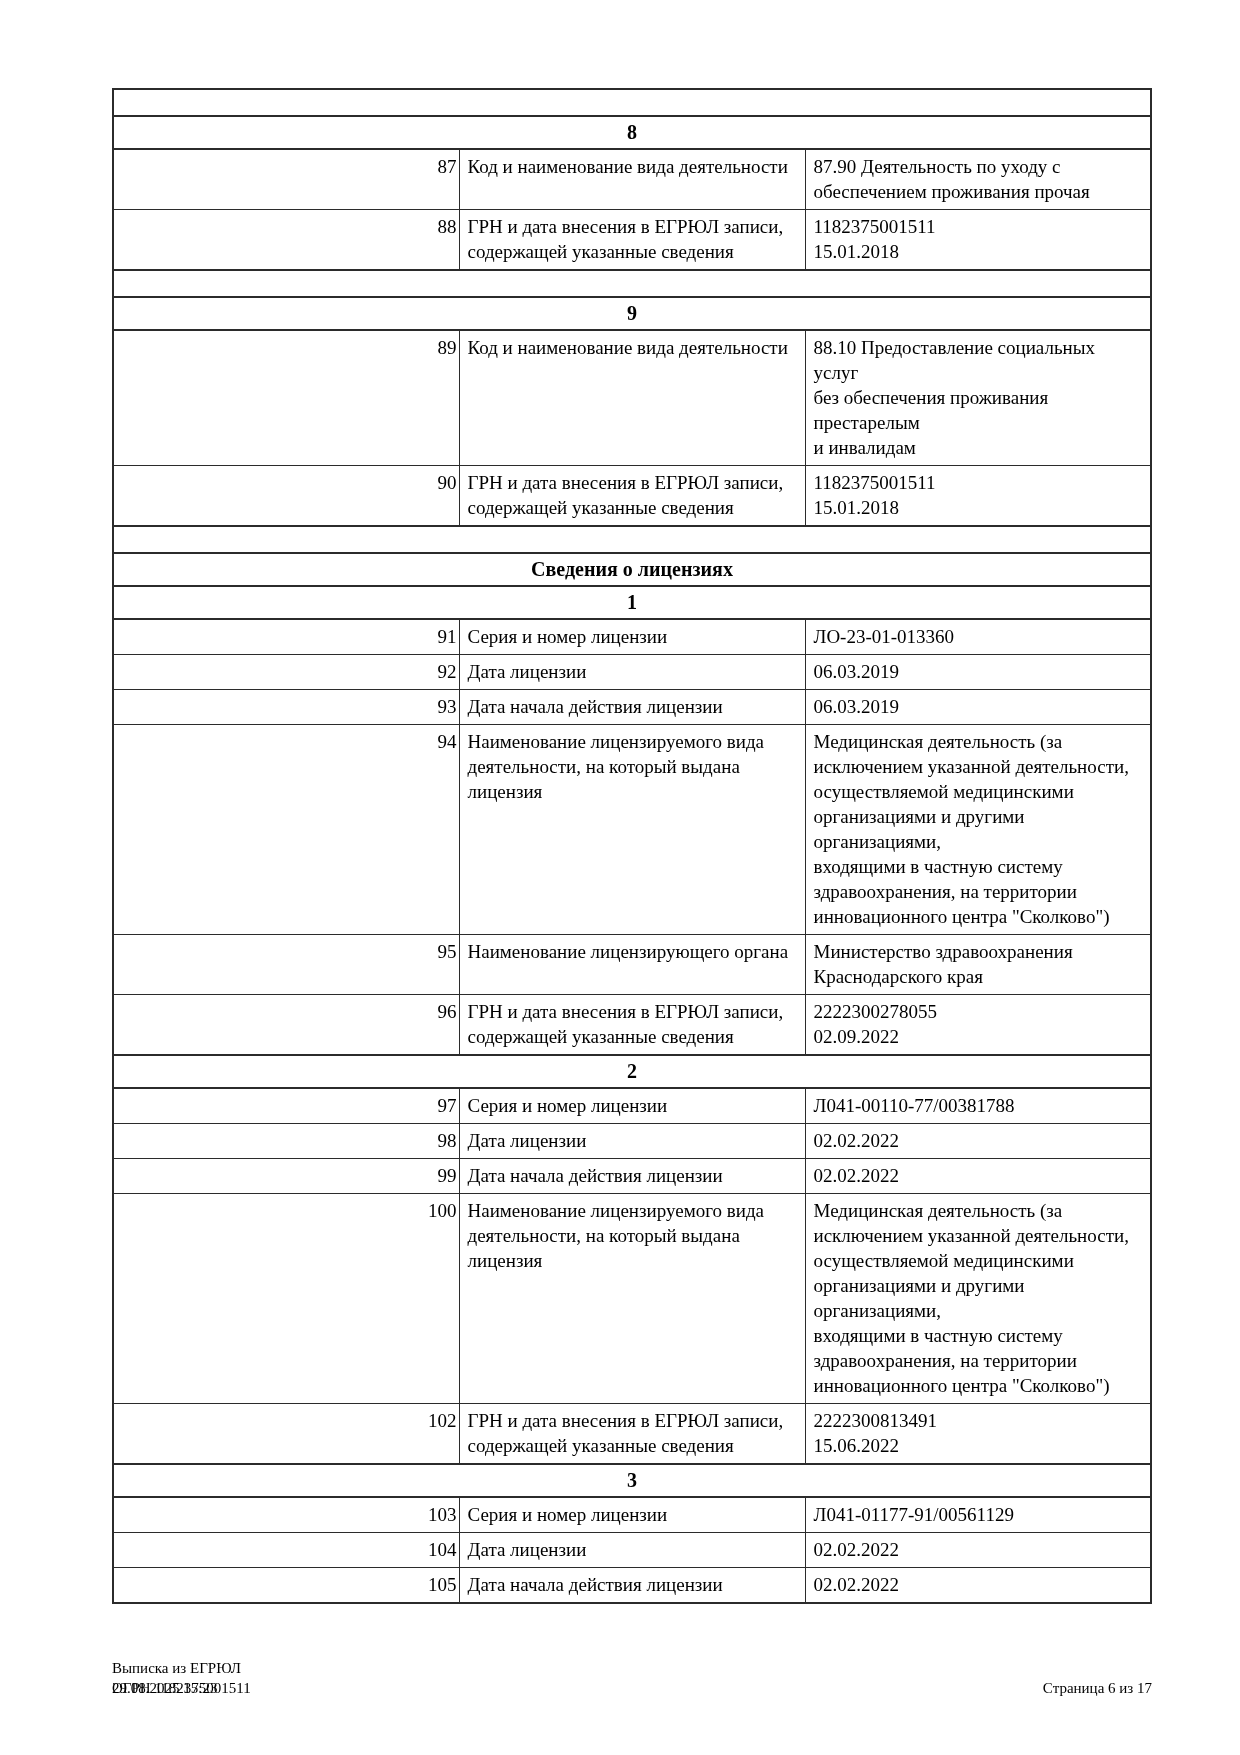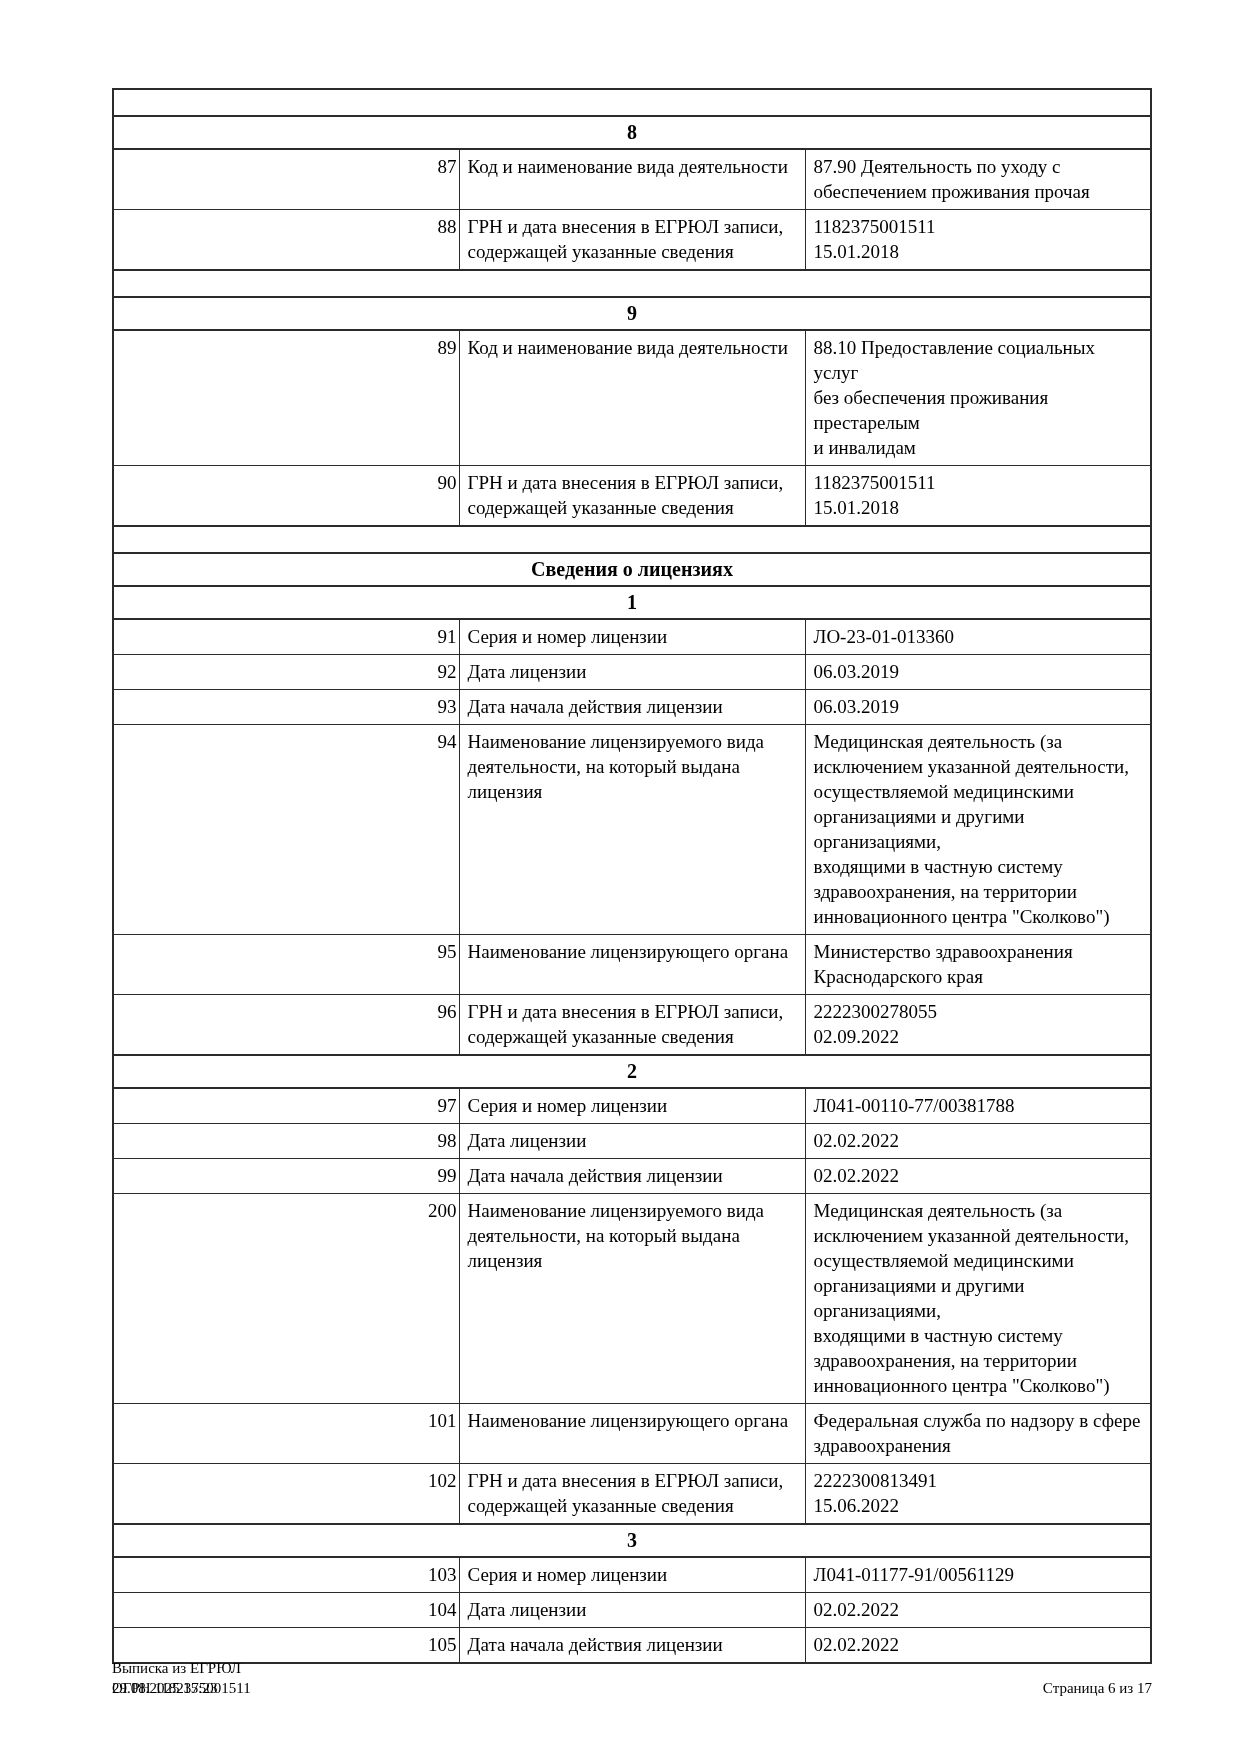--- a/index.html
+++ b/index.html
@@ -164,36 +164,30 @@
         <td class="num">98</td>
         <td class="label">Дата лицензии</td>
         <td class="value">02.02.2022</td>
       </tr>
       <tr class="data">
         <td class="num">99</td>
         <td class="label">Дата начала действия лицензии</td>
         <td class="value">02.02.2022</td>
       </tr>
       <tr class="data">
-        <td class="num">200</td>
+        <td class="num">100</td>
         <td class="label">Наименование лицензируемого вида
 деятельности, на который выдана лицензия</td>
         <td class="value">Медицинская деятельность (за
 исключением указанной деятельности,
 осуществляемой медицинскими
 организациями и другими организациями,
 входящими в частную систему
 здравоохранения, на территории
 инновационного центра "Сколково")</td>
-      </tr>
-      <tr class="data">
-        <td class="num">101</td>
-        <td class="label">Наименование лицензирующего органа</td>
-        <td class="value">Федеральная служба по надзору в сфере
-здравоохранения</td>
       </tr>
       <tr class="data">
         <td class="num">102</td>
         <td class="label">ГРН и дата внесения в ЕГРЮЛ записи,
 содержащей указанные сведения</td>
         <td class="value">2222300813491
 15.06.2022</td>
       </tr>
       <tr class="header">
         <td colspan="3">3</td>

